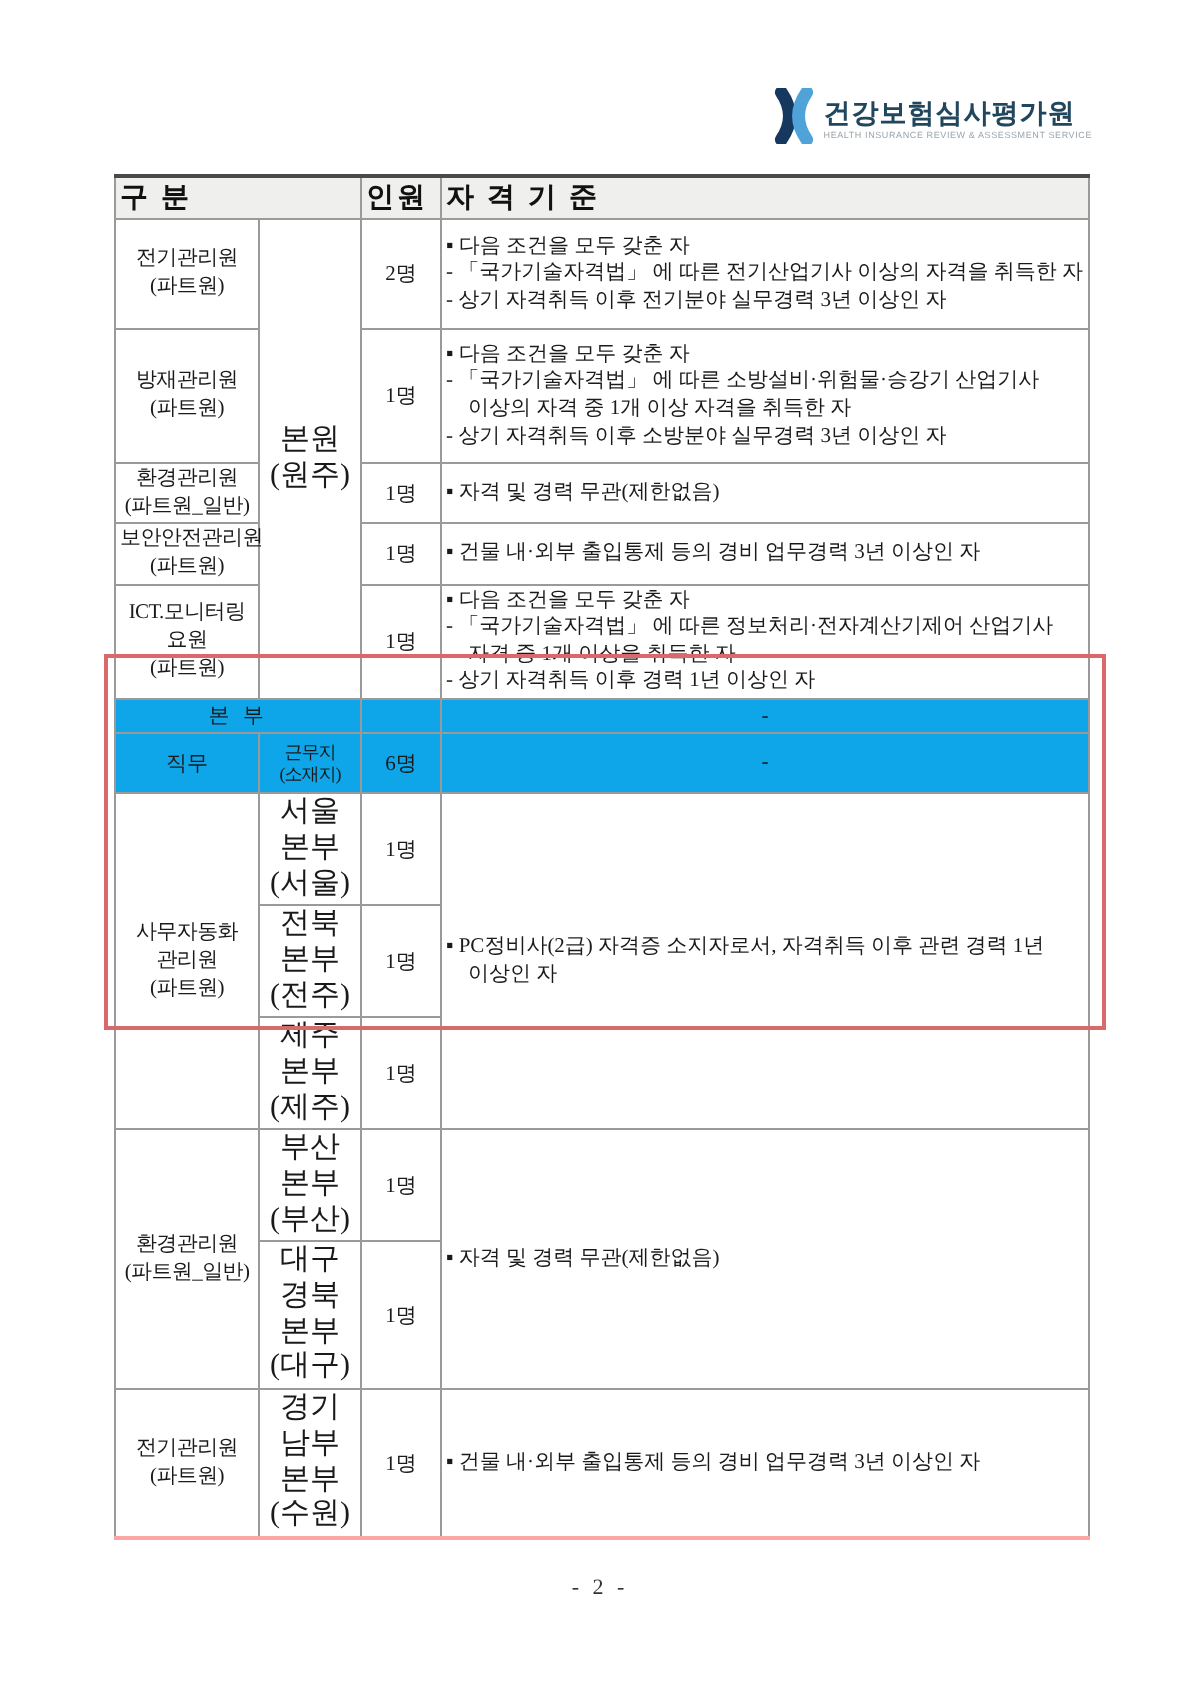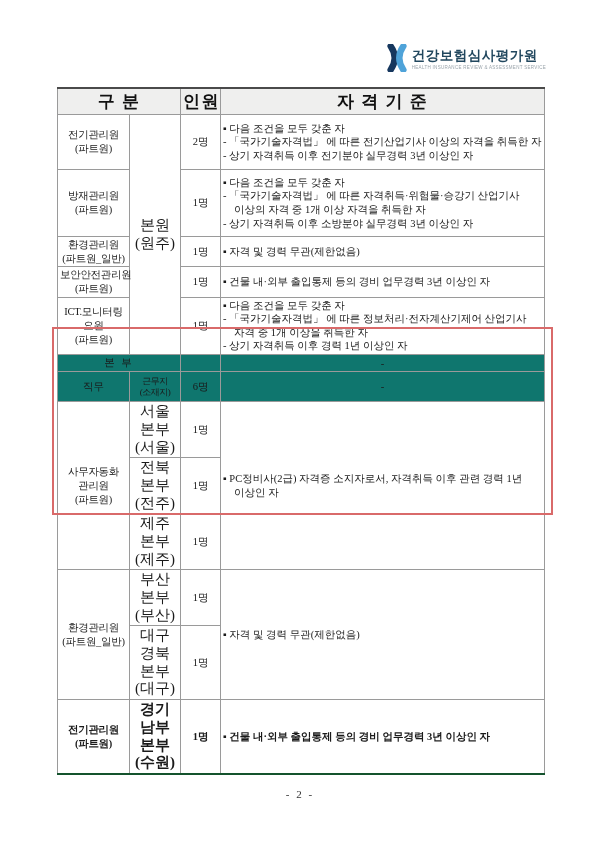--- a/index.html
+++ b/index.html
@@ -51,44 +51,44 @@
     font-size: 10.5px;
     word-break: keep-all;
   }
   table.qual td, table.qual th {
     border: 1px solid #9a9a9a;
     vertical-align: middle;
     padding: 1px 2px;
   }
   table.qual { border: 1.5px solid #4a4a4a; }
   table.qual tr:first-child th { border-top: 2px solid #4a4a4a; }
-  table.qual tr:last-child td { border-bottom: 2px solid #14532d; font-weight: bold; }
+  table.qual tr:last-child td { border-bottom: 2px solid #fca5a5; }
 
   th.hd {
     background: #EFEFEE;
     font-weight: bold;
-    font-size: 17px;
+    font-size: 14px;
     letter-spacing: 1.5px;
-    text-align: center;
+    text-align: left;
     color: #111;
     margin-left: 13px;
   }
   .c { text-align: center; }
   .job { line-height: 1.3; letter-spacing: -0.3px; }
   .loc { line-height: 1.18; font-size: 15px; }
   .loc-small { font-size: 9px; line-height: 1.2; letter-spacing: -0.5px; }
   .cnt { font-size: 10.5px; }
   .crit {
     text-align: left;
     padding: 2px 4px 2px 6px;
     line-height: 1.3;
     margin-left: 24px;
   }
   .crit > div { padding-left: 11px; text-indent: -11px; }
-  .yellow { background: #0f766e; }
+  .yellow { background: #0ea5e9; }
   .hq-title { font-weight: normal; letter-spacing: 2px; }
 
   
   .red-box {
     position: absolute;
     left: 52px;
     top: 327px;
     width: 501px;
     height: 188px;
     border: 2px solid #D96A6A;
@@ -169,21 +169,21 @@
           </td>
     </tr>
     <tr style="height:67px">
       <td class="c job">
             <div>방재관리원</div>
             <div>(파트원)</div>
           </td>
       <td class="c cnt">1명</td>
       <td class="crit">
             <div>▪ 다음 조건을 모두 갖춘 자</div>
-            <div>- 「국가기술자격법」 에 따른 자격취득·위험물·승강기 산업기사 이상의 자격 중 1개 이상 자격을 취득한 자</div>
+            <div>- 「국가기술자격법」 에 따른 소방설비·위험물·승강기 산업기사 이상의 자격 중 1개 이상 자격을 취득한 자</div>
             <div>- 상기 자격취득 이후 소방분야 실무경력 3년 이상인 자</div>
           </td>
     </tr>
     <tr style="height:28px">
       <td class="c job">
             <div>환경관리원</div>
             <div>(파트원_일반)</div>
           </td>
       <td class="c cnt">1명</td>
       <td class="crit">

